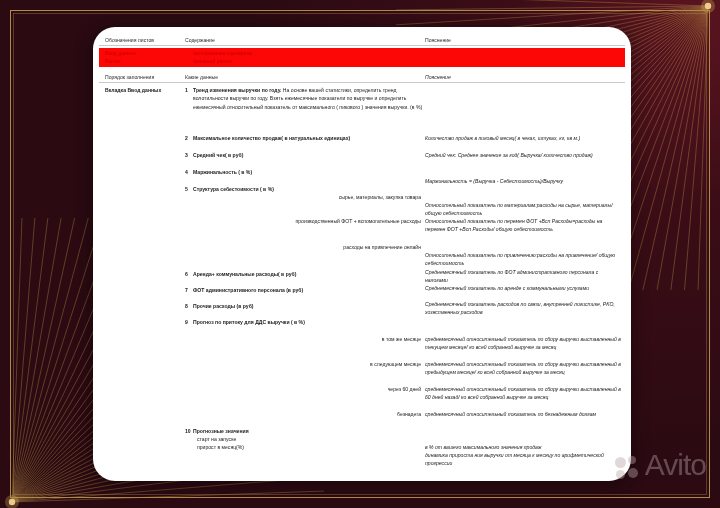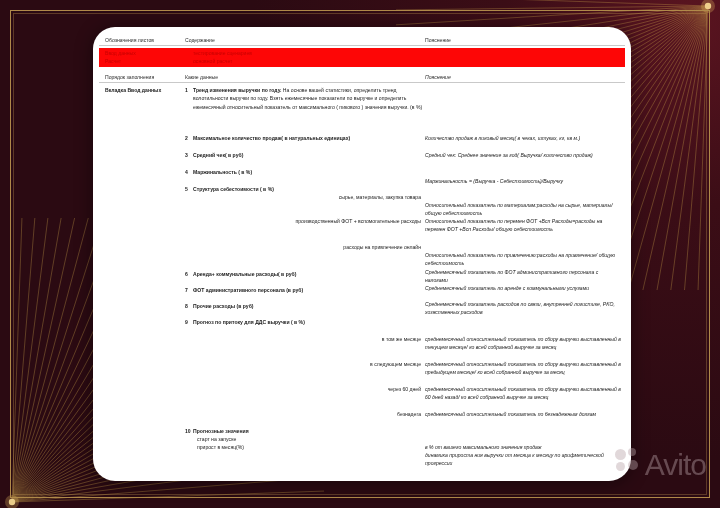--- a/index.html
+++ b/index.html
@@ -46,21 +46,21 @@
   .ital{font-style:italic;}
   .hdr{font-weight:normal;color:#2a2a2a;}
 
   .rule{position:absolute;left:6px;width:526px;height:1px;background:#c9c9c9;}
   .redblock{position:absolute;left:6px;width:526px;background:#fd0606;}
   .redtxt{position:absolute;color:#c80000;}
 
   .blk{position:absolute;}
 
   
-  .avito{position:absolute;right:14px;bottom:26px;display:flex;align-items:flex-start;gap:4px;opacity:.42;}
+  .avito{position:absolute;right:14px;bottom:26px;display:flex;align-items:flex-end;gap:4px;opacity:.42;}
   .dots{position:relative;width:26px;height:26px;}
   .dots i{position:absolute;border-radius:50%;background:#b9a3a8;display:block;}
   .d1{width:11px;height:11px;left:0;top:1px;}
   .d2{width:8px;height:8px;left:13px;top:0px;}
   .d3{width:9px;height:9px;left:1px;top:14px;}
   .d4{width:10px;height:10px;left:13px;top:12px;}
   .atxt{font-size:30px;color:#b9a3a8;font-family:"Liberation Sans",sans-serif;letter-spacing:-1px;}
 </style>
 </head>
 <body>

